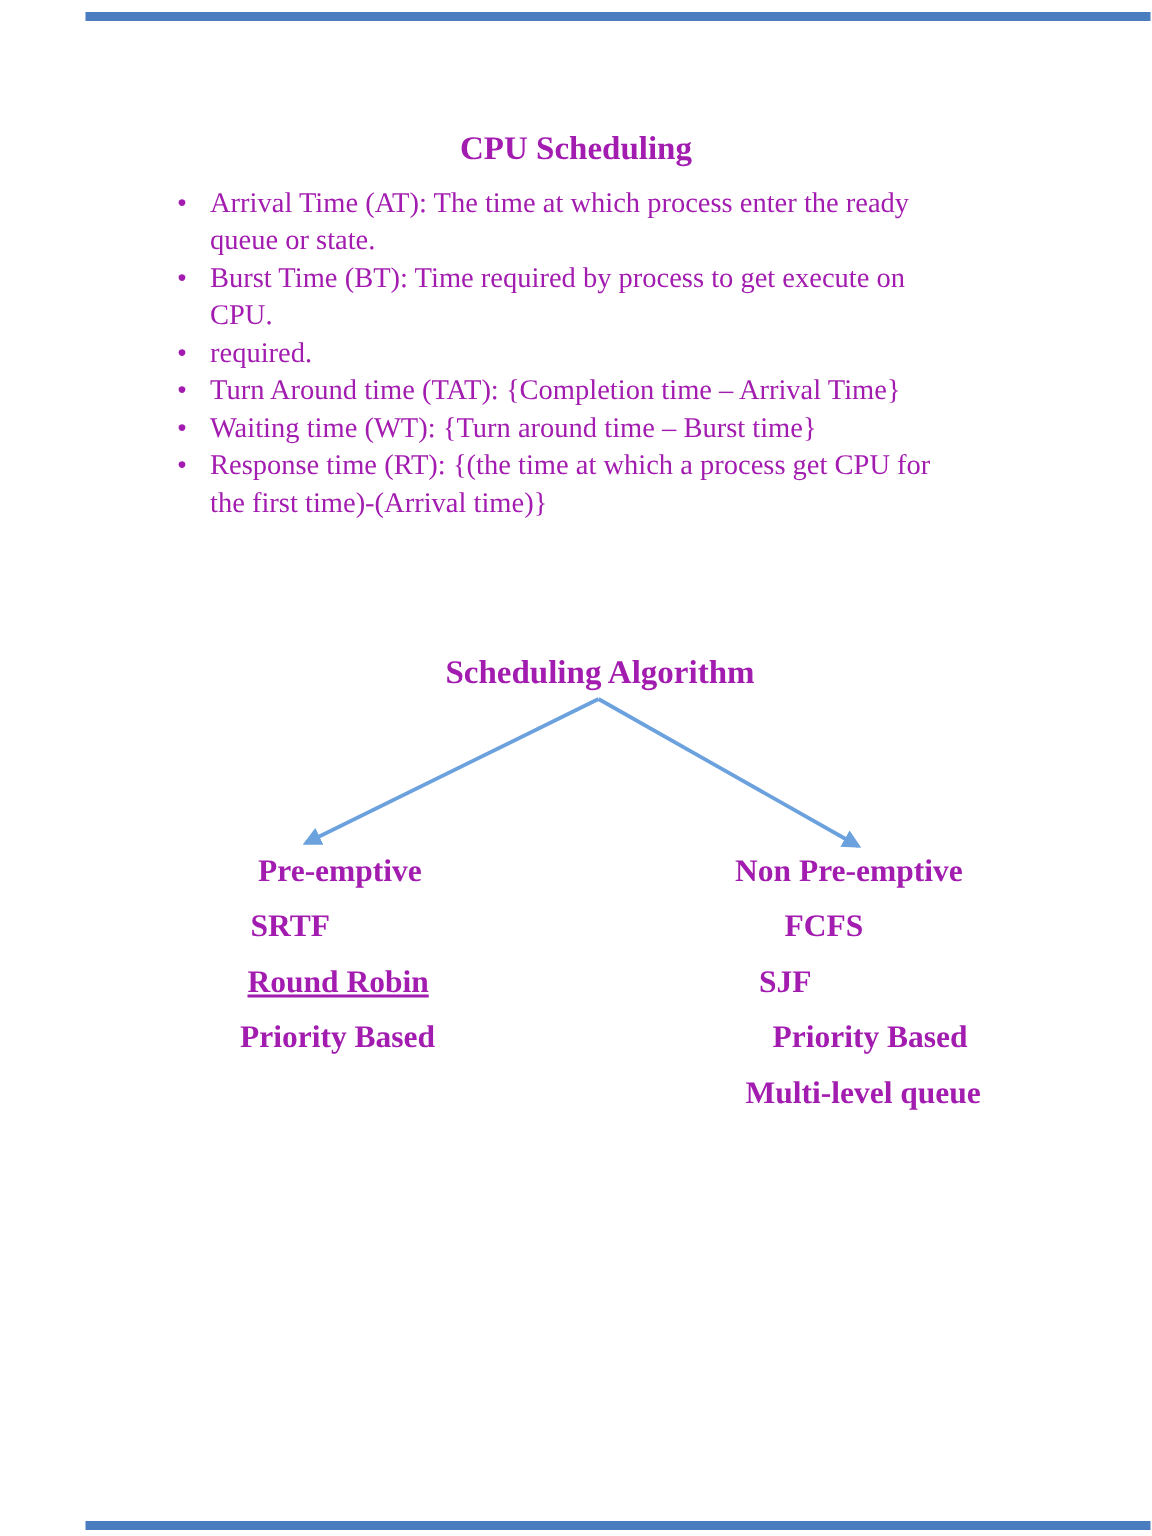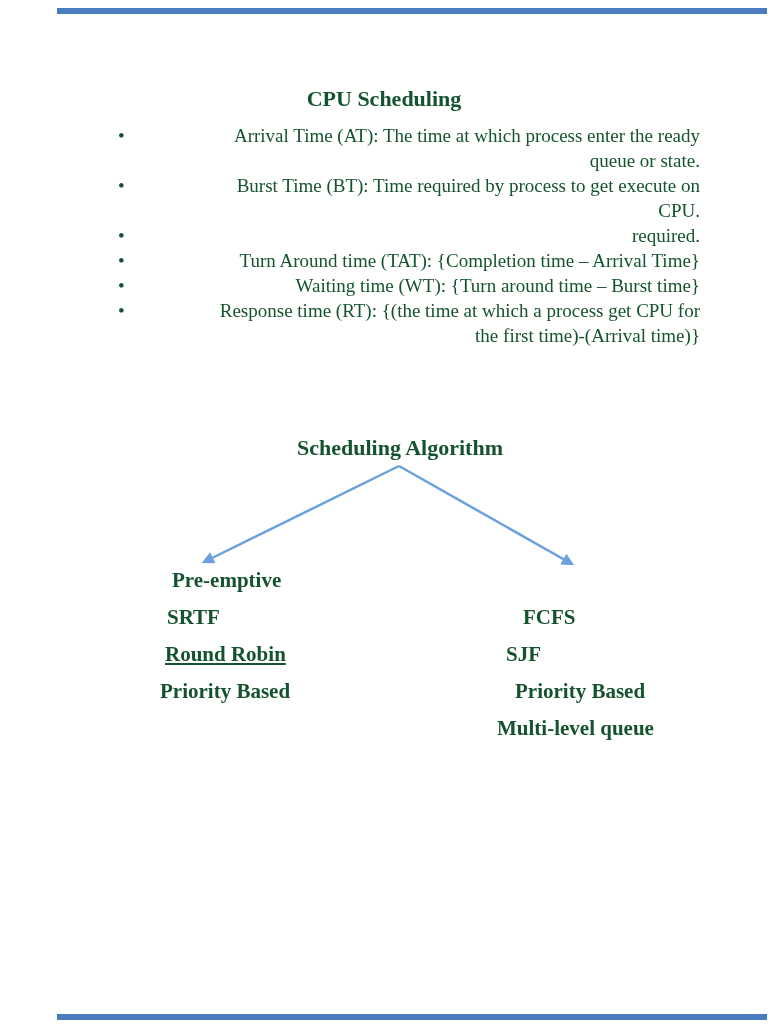--- a/index.html
+++ b/index.html
@@ -3,21 +3,21 @@
 <meta charset="utf-8">
 <style>
   html, body { margin: 0; padding: 0; background: #ffffff; }
   .page {
     position: relative;
     width: 768px;
     height: 1024px;
     background: #ffffff;
     overflow: hidden;
     font-family: "Liberation Serif", serif;
-    color: #14532d;
+    color: #a21caf;
   }
   .edge-line {
     position: absolute;
     left: 57px;
     width: 710px;
     height: 6px;
   }
   .edge-line.top { top: 8px; }
   .edge-line.bottom { top: 1014px; }
 
@@ -45,21 +45,21 @@
     line-height: 25px;
   }
   .bullet-list li { position: relative; }
   .bullet-list li::before {
     content: "\2022";
     position: absolute;
     left: -22px;
     top: 0;
     font-size: 19px;
   }
-  .bullet-list .line { display: block; white-space: nowrap; text-align: right; }
+  .bullet-list .line { display: block; white-space: nowrap; }
   .bullet-list .line:empty { display: none; }
 
   .diagram-heading {
     position: absolute;
     top: 418px;
     left: 0;
     width: 768px;
     text-align: center;
     font-size: 22px;
     font-weight: bold;
@@ -131,20 +131,21 @@
     <defs>
       <marker id="arrowhead" viewBox="0 0 10 10" refX="8" refY="5" markerWidth="5" markerHeight="5" orient="auto-start-reverse">
         <path d="M 0 0 L 10 5 L 0 10 z" fill="#6ba1dd"></path>
       </marker>
     </defs>
     <line x1="219" y1="11" x2="24" y2="107" stroke-width="2.5" marker-end="url(#arrowhead)" stroke="#6ba1dd"></line>
     <line x1="219" y1="11" x2="392" y2="109" stroke-width="2.5" marker-end="url(#arrowhead)" stroke="#6ba1dd"></line>
   </svg>
 
   <div class="dlabel lbl-pre">Pre-emptive</div>
+  <div class="dlabel lbl-nonpre">Non Pre-emptive</div>
 
   <div class="dlabel lbl-srtf">SRTF</div>
   <div class="dlabel lbl-rr">Round Robin</div>
   <div class="dlabel lbl-prio-l">Priority Based</div>
 
   <div class="dlabel lbl-fcfs">FCFS</div>
   <div class="dlabel lbl-sjf">SJF</div>
   <div class="dlabel lbl-prio-r">Priority Based</div>
   <div class="dlabel lbl-mlq">Multi-level queue</div>
 

